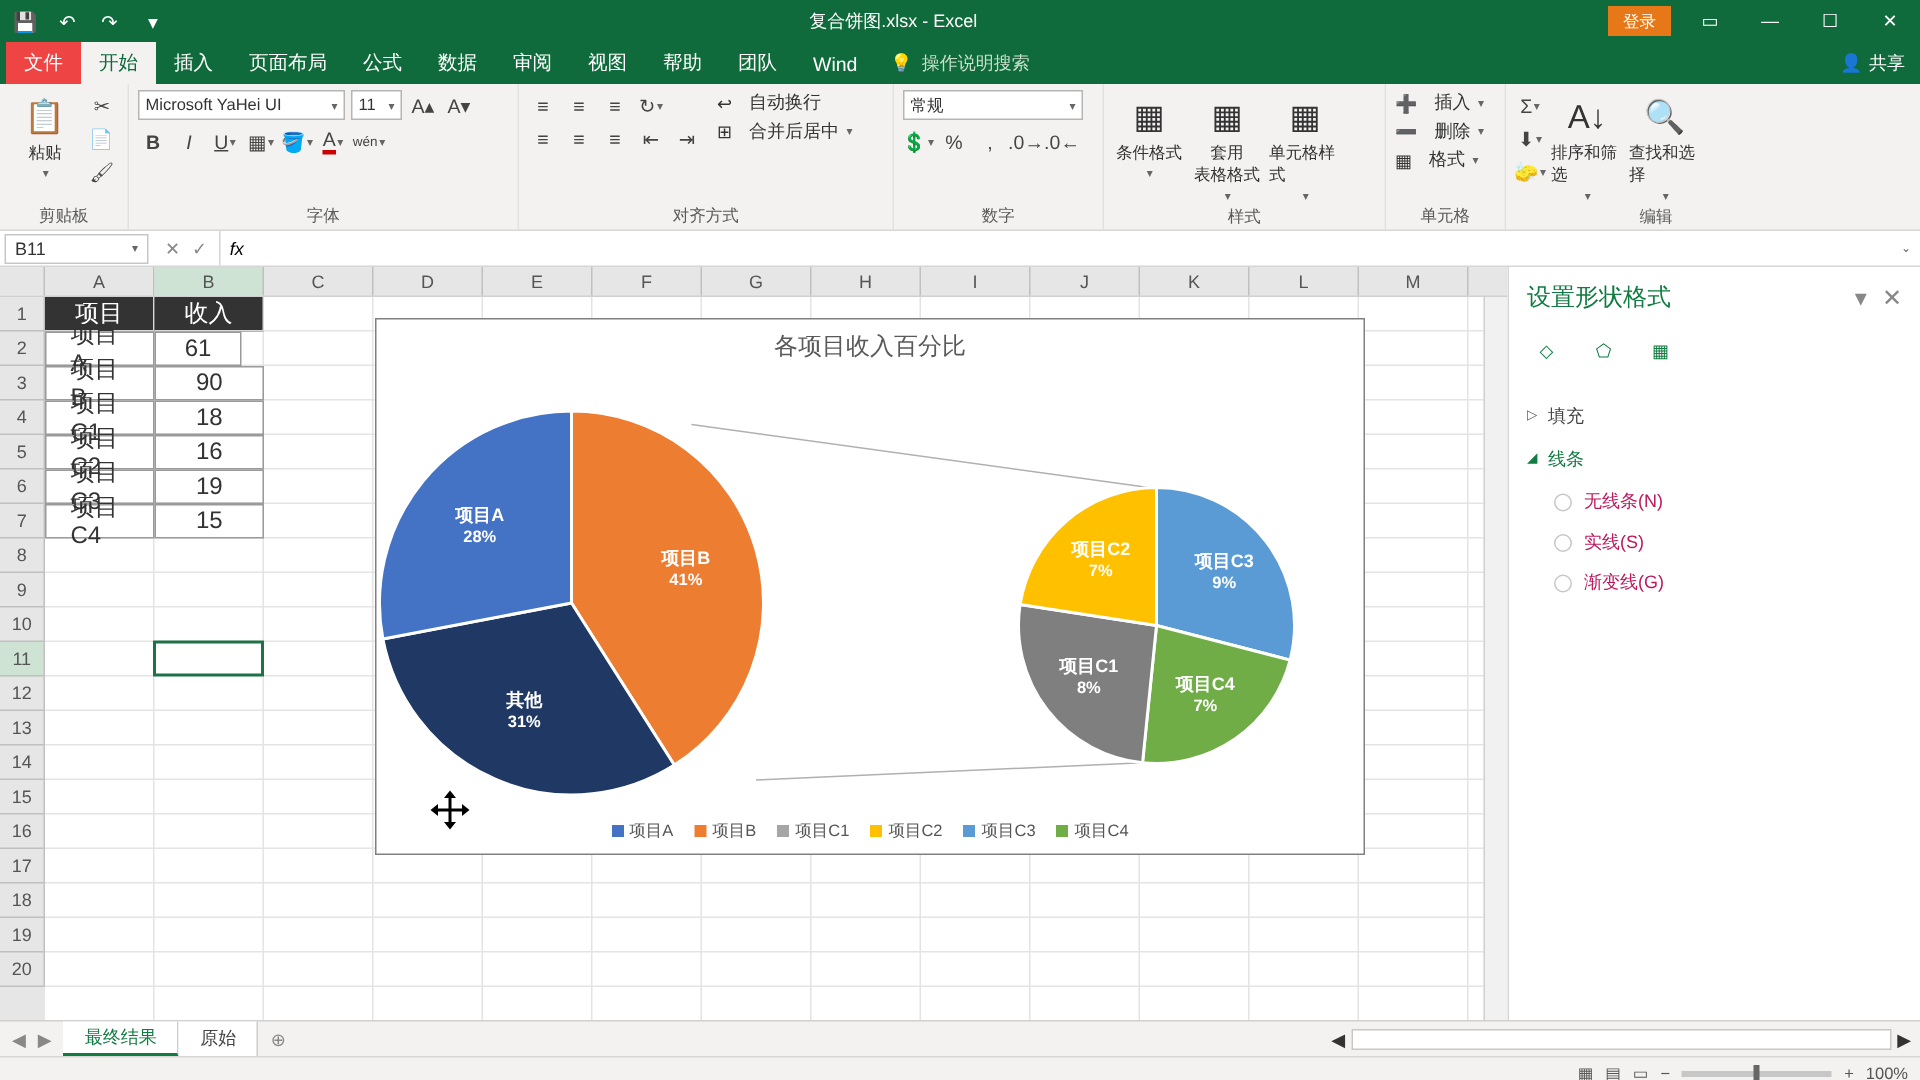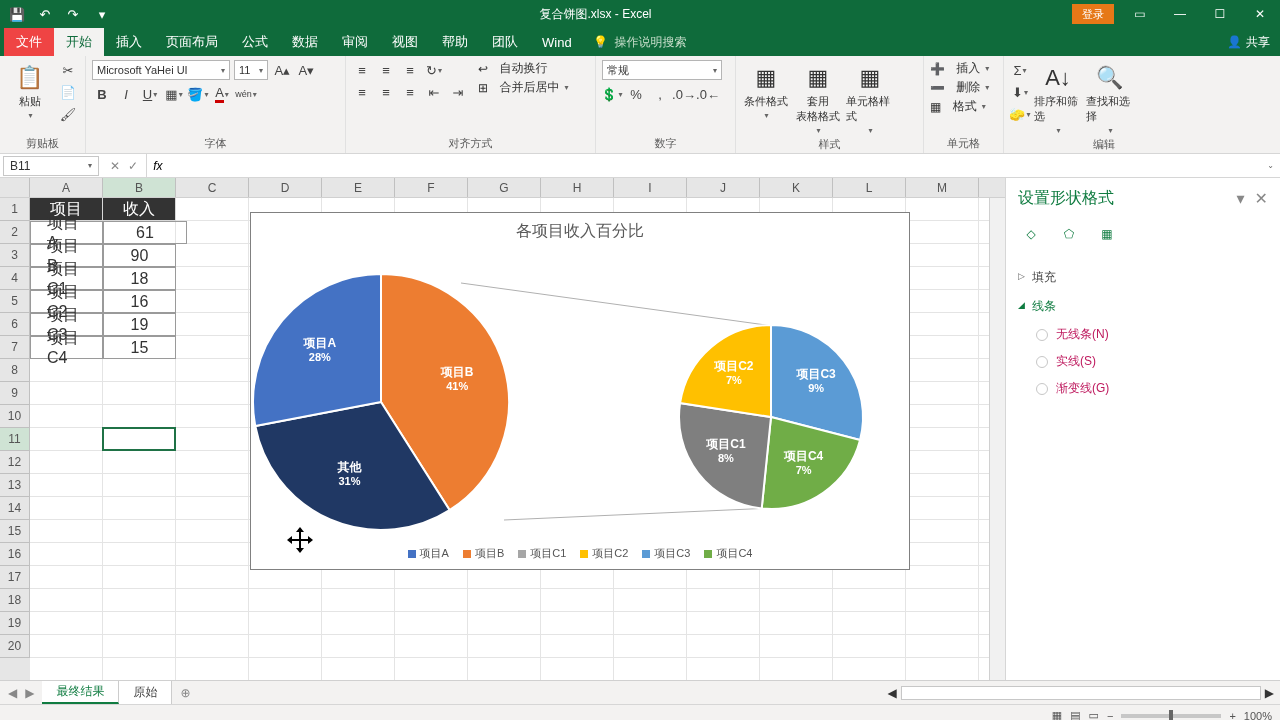--- a/index.html
+++ b/index.html
@@ -362,21 +362,21 @@
             <div style="position: absolute; left: 0px; right: 0px; top: 390px; height: 1px; background: rgb(228, 228, 228);"></div>
             <div style="position: absolute; left: 0px; right: 0px; top: 413px; height: 1px; background: rgb(228, 228, 228);"></div>
             <div style="position: absolute; left: 0px; right: 0px; top: 436px; height: 1px; background: rgb(228, 228, 228);"></div>
             <div style="position: absolute; left: 0px; right: 0px; top: 459px; height: 1px; background: rgb(228, 228, 228);"></div>
           </div>
 
         <div id="datacells">
             <div class="cell hdcell" style="left: 0px; top: 0px; width: 73px; justify-content: center;">项目</div>
             <div class="cell hdcell" style="left: 73px; top: 0px; width: 73px; justify-content: center;">收入</div>
             <div class="cell thinborder" style="left: 0px; top: 23px; width: 73px; justify-content: flex-start;">项目A</div>
-            <div class="cell thinborder" style="left: 73px; top: 23px; width: 84px; justify-content: center;">61</div>
+            <div class="cell thinborder" style="left: 73px; top: 23px; width: 58px; justify-content: center;">61</div>
             <div class="cell thinborder" style="left: 0px; top: 46px; width: 73px; justify-content: flex-start;">项目B</div>
             <div class="cell thinborder" style="left: 73px; top: 46px; width: 73px; justify-content: center;">90</div>
             <div class="cell thinborder" style="left: 0px; top: 69px; width: 73px; justify-content: flex-start;">项目C1</div>
             <div class="cell thinborder" style="left: 73px; top: 69px; width: 73px; justify-content: center;">18</div>
             <div class="cell thinborder" style="left: 0px; top: 92px; width: 73px; justify-content: flex-start;">项目C2</div>
             <div class="cell thinborder" style="left: 73px; top: 92px; width: 73px; justify-content: center;">16</div>
             <div class="cell thinborder" style="left: 0px; top: 115px; width: 73px; justify-content: flex-start;">项目C3</div>
             <div class="cell thinborder" style="left: 73px; top: 115px; width: 73px; justify-content: center;">19</div>
             <div class="cell thinborder" style="left: 0px; top: 138px; width: 73px; justify-content: flex-start;">项目C4</div>
             <div class="cell thinborder" style="left: 73px; top: 138px; width: 73px; justify-content: center;">15</div>

